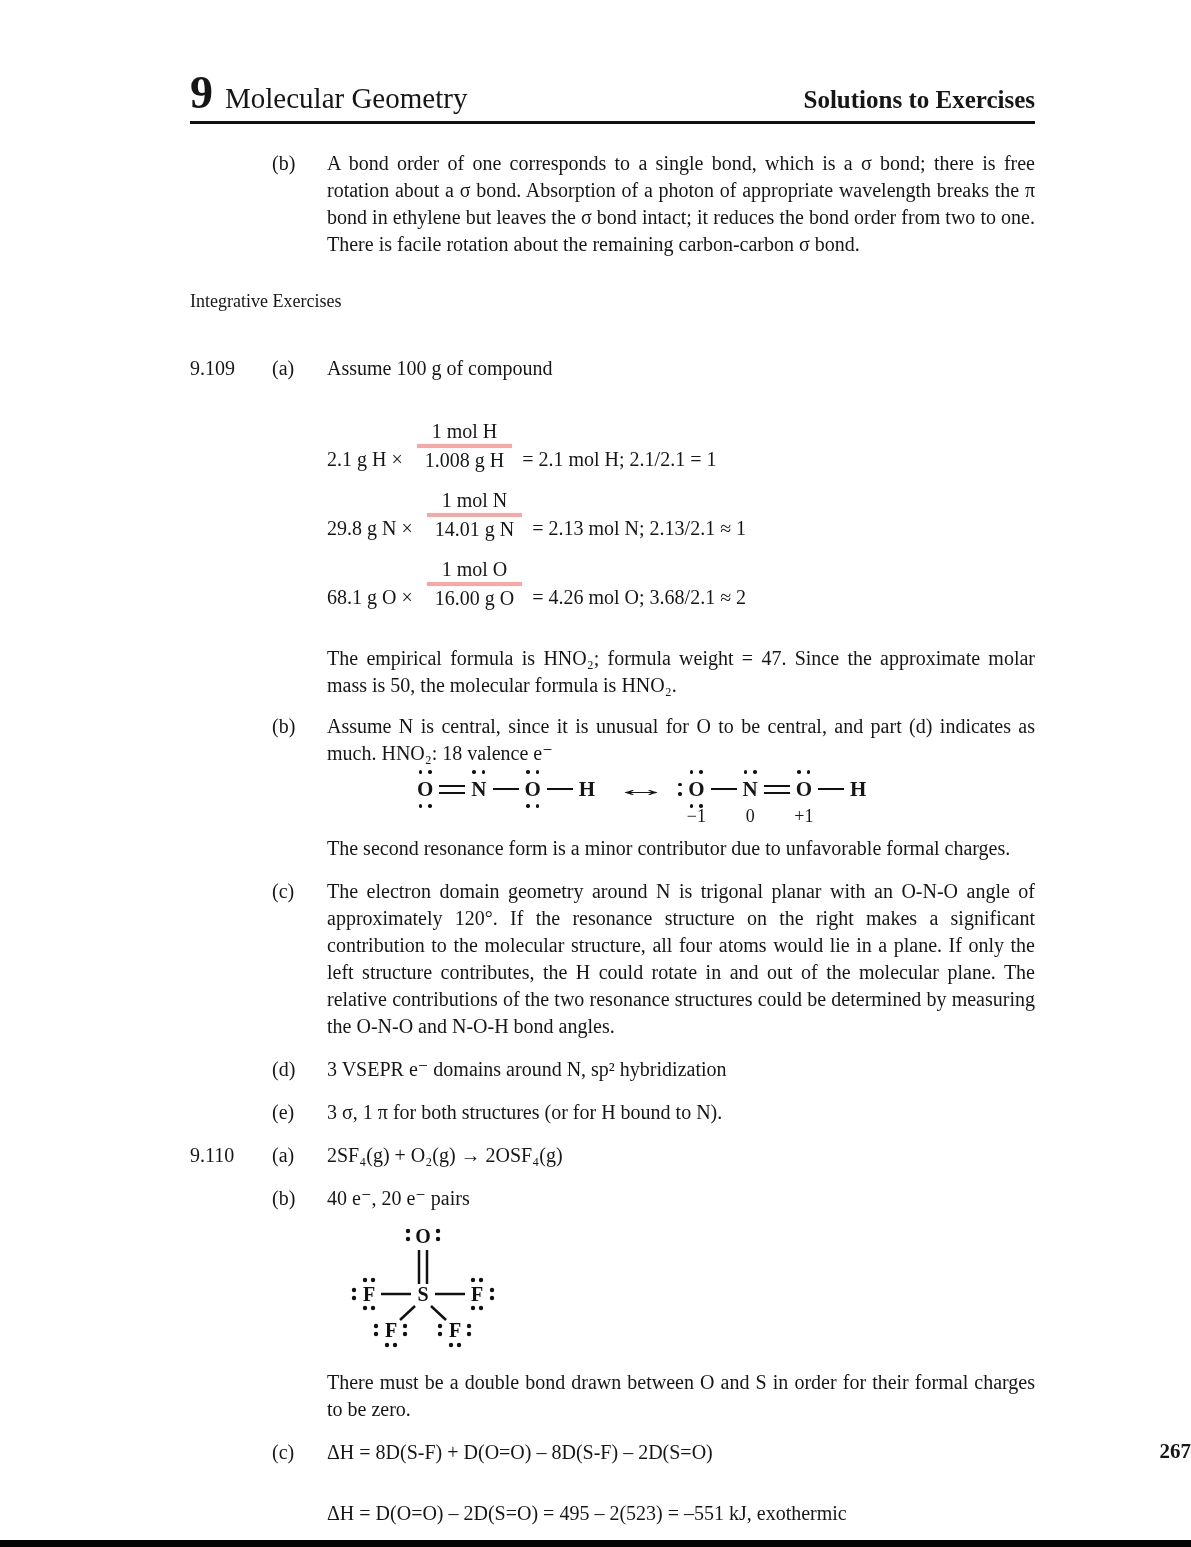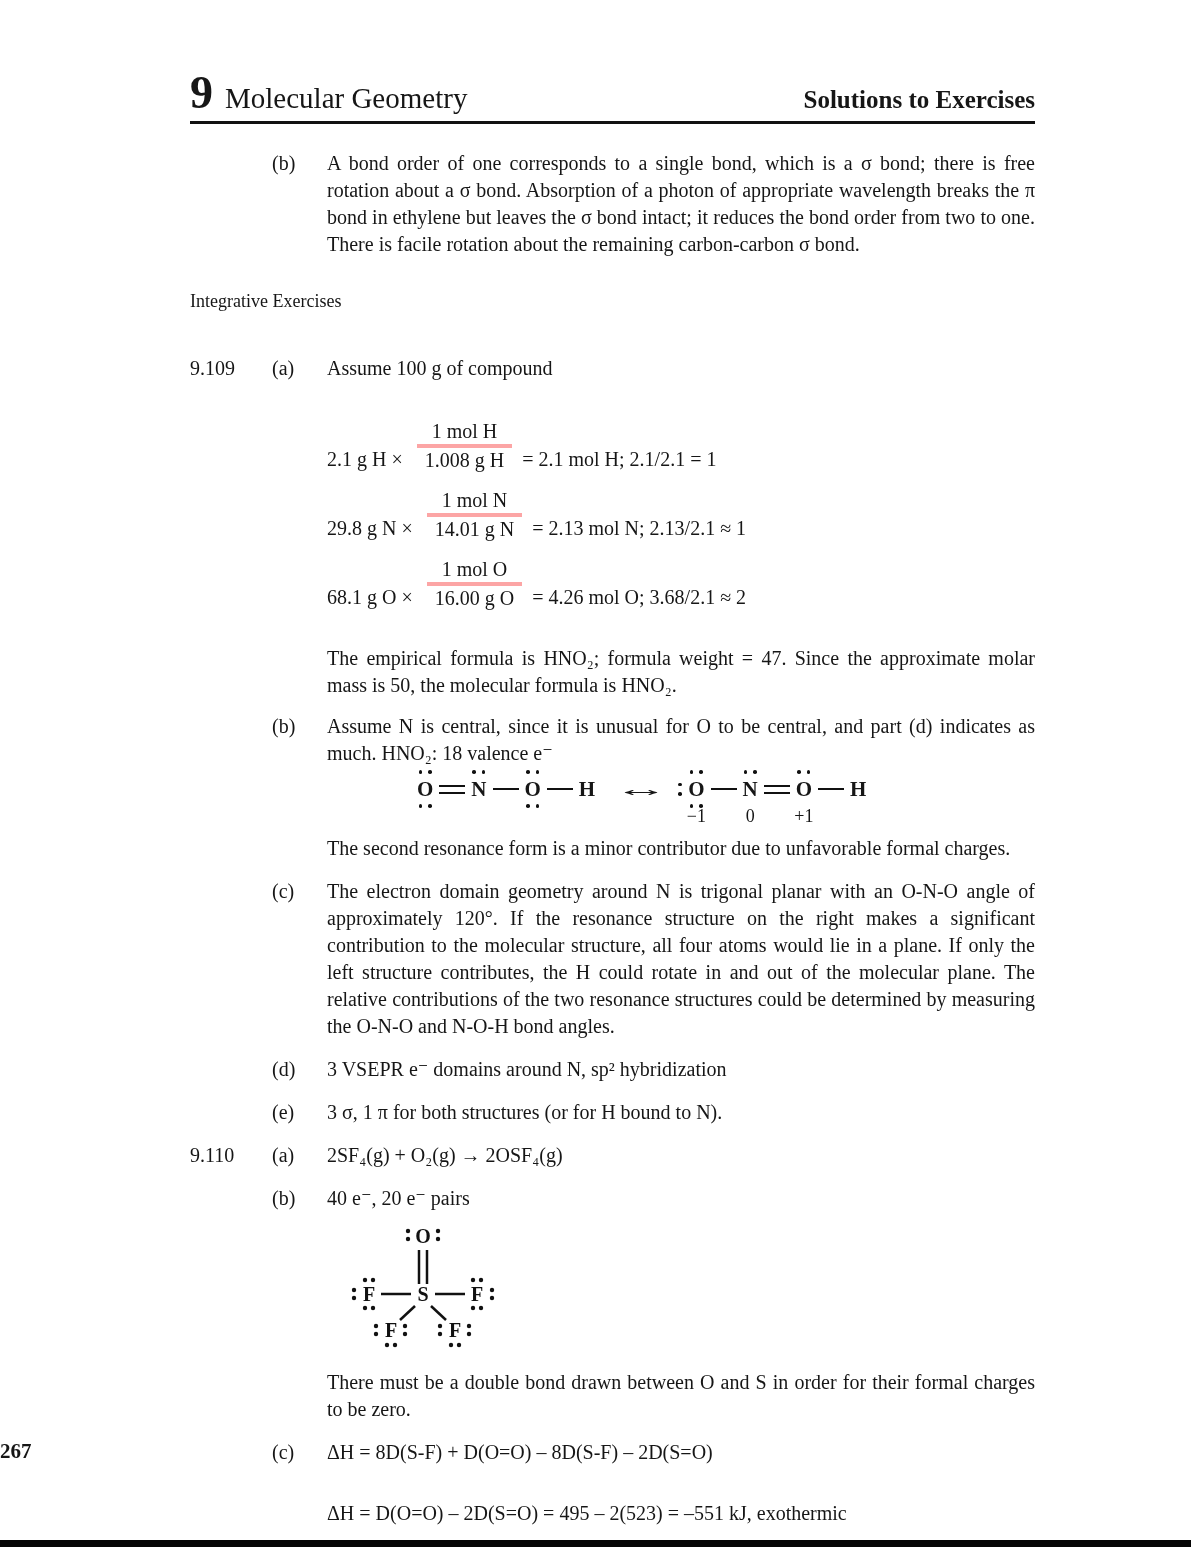--- a/index.html
+++ b/index.html
@@ -51,21 +51,21 @@
   .res-arrow{display:inline-block;margin:0 34px;transform:scaleX(2.6);font-weight:normal;}
   
   .lewis{margin:6px 0 12px -4px;}
   .lewis text{font-family:"Liberation Serif","DejaVu Serif",serif;
               font-weight:bold;font-size:20px;fill:#111;}
   .lewis line{stroke:#111;stroke-width:2.5;}
   .lewis circle{fill:#111;}
   
   .sp14{margin-top:14px;} .sp16{margin-top:16px;} .sp18{margin-top:34px;}
   .sp22{margin-top:22px;} .sp26{margin-top:26px;}
-  .pagenum{position:absolute;top:1438px;left:0;right:0;text-align:left;
+  .pagenum{position:absolute;top:1438px;left:0;right:0;text-align:right;
            font-weight:bold;font-size:21px;}
   .botbar{position:absolute;bottom:0;left:0;right:0;height:7px;background:#050505;}
 </style>
 </head>
 <body>
 
 <div class="content">
 
   <div class="hdr">
     <span class="chapnum">9</span>

